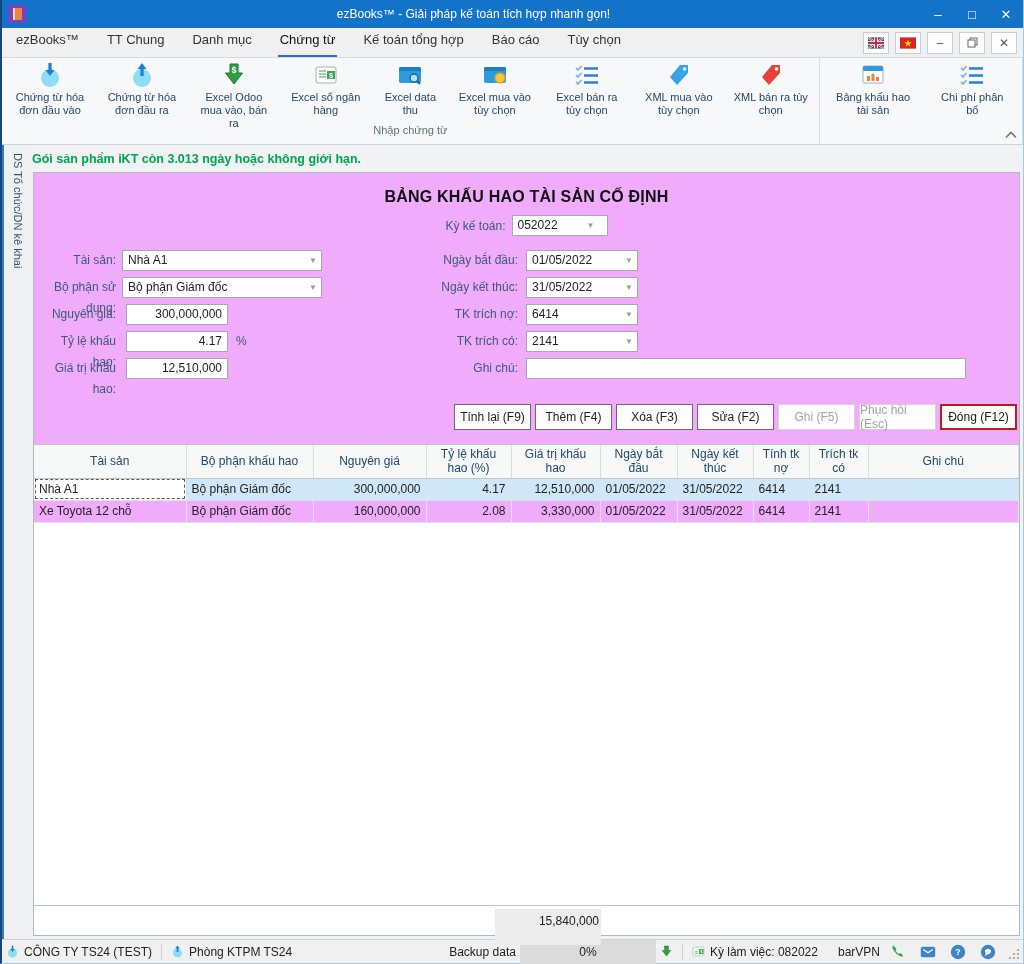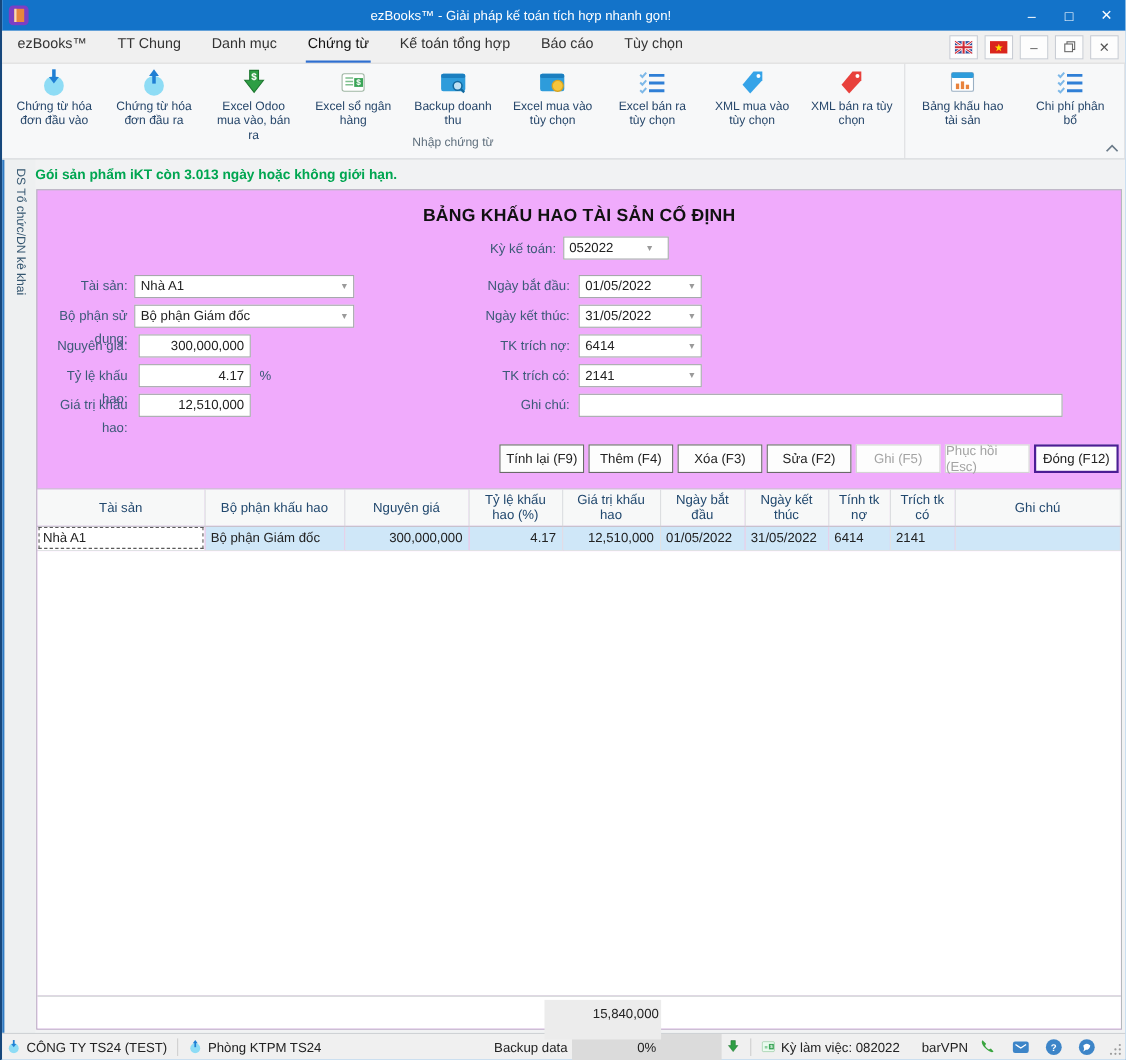--- a/index.html
+++ b/index.html
@@ -61,21 +61,21 @@
   .combo.static { display: inline-flex; position: static; align-items: center; width: 96px; height: 21px; }
   .combo.static .arr { position: static; margin-left: auto; }
   .tbox.num { text-align: right; }
   .form-area { position: relative; height: 138px; margin-top: 14px; flex: 0 0 auto; }
   .suffix { position: absolute; color: #3c5a78; line-height: 21px; }
 
   .btn-row { display: flex; justify-content: flex-end; margin: 16px 2px 0 0; gap: 4px; flex: 0 0 auto; }
   .btn { width: 77px; height: 26px; background: #fdfdfd; border: 1px solid #6a6a6a; font-size: 12px; color: #222;
          display: flex; align-items: center; justify-content: center; cursor: default; }
   .btn.disabled { border: 1px solid #d4d4d4; color: #a3a3a3; }
-  .btn.default { border: 2px solid #4c1d95; }
+  .btn.default { border: 2px solid #b91c1c; }
 
   
   .grid-wrap { margin-top: 14px; flex: 1 1 auto; display: flex; flex-direction: column; border-top: 1px solid #c2c5c8; min-height: 0; }
   table.grid { border-collapse: collapse; table-layout: fixed; width: 100%; flex: 0 0 auto; }
   table.grid th { height: 33px; background: #f7f8f8; border-right: 1px solid #dcdee0; border-bottom: 1px solid #c2c5c8;
                   font-weight: normal; font-size: 12px; color: #21486e; padding: 1px 4px; }
   table.grid td { height: 22px; border-right: 1px solid #e0e2e4; border-bottom: 1px solid #e0e2e4;
                   font-size: 12px; padding: 1px 5px; white-space: nowrap; overflow: hidden; }
   tr.sel td { background: #cfe7f8; }
   tr.sel td.focus-cell { background: #fff; outline: 1px dashed #5a5a5a; outline-offset: -2px; }
@@ -180,21 +180,21 @@
           </svg>
           <div class="lbl">Excel sổ ngân hàng</div>
         </div>
         <div class="ribbon-item">
           <svg class="icon" viewBox="0 0 26 26">
             <rect x="2" y="5" width="22" height="16" rx="2" fill="#2e9cdb"></rect>
             <rect x="2" y="5" width="22" height="4" rx="2" fill="#1b7fc0"></rect>
             <circle cx="17" cy="16" r="4" fill="#bfe0f2" stroke="#12699f" stroke-width="1.4"></circle>
             <path d="M20 19 L23 22" stroke="#12699f" stroke-width="2"></path>
           </svg>
-          <div class="lbl">Backup doanh thu</div>
+          <div class="lbl">Excel data thu</div>
         </div>
         <div class="ribbon-item">
           <svg class="icon" viewBox="0 0 26 26">
             <rect x="2" y="5" width="22" height="16" rx="2" fill="#2e9cdb"></rect>
             <rect x="2" y="5" width="22" height="4" rx="2" fill="#1b7fc0"></rect>
             <circle cx="18" cy="16" r="5" fill="#f5c53c" stroke="#d9a420" stroke-width="1.2"></circle>
           </svg>
           <div class="lbl">Excel mua vào tùy chọn</div>
         </div>
         <div class="ribbon-item">
@@ -351,20 +351,32 @@
                 <td>Bộ phận Giám đốc</td>
                 <td class="r">300,000,000</td>
                 <td class="r">4.17</td>
                 <td class="r">12,510,000</td>
                 <td>01/05/2022</td>
                 <td>31/05/2022</td>
                 <td>6414</td>
                 <td>2141</td>
                 <td></td>
               </tr>
+              <tr>
+                <td>Xe Toyota 12 chỗ</td>
+                <td>Bộ phận Giám đốc</td>
+                <td class="r">160,000,000</td>
+                <td class="r">2.08</td>
+                <td class="r">3,330,000</td>
+                <td>01/05/2022</td>
+                <td>31/05/2022</td>
+                <td>6414</td>
+                <td>2141</td>
+                <td></td>
+              </tr>
             </tbody>
           </table>
           <div class="grid-empty"></div>
           <div class="grid-footer">
             <div class="total-box">15,840,000</div>
           </div>
         </div>
       </div>
     </div>
   </div>

